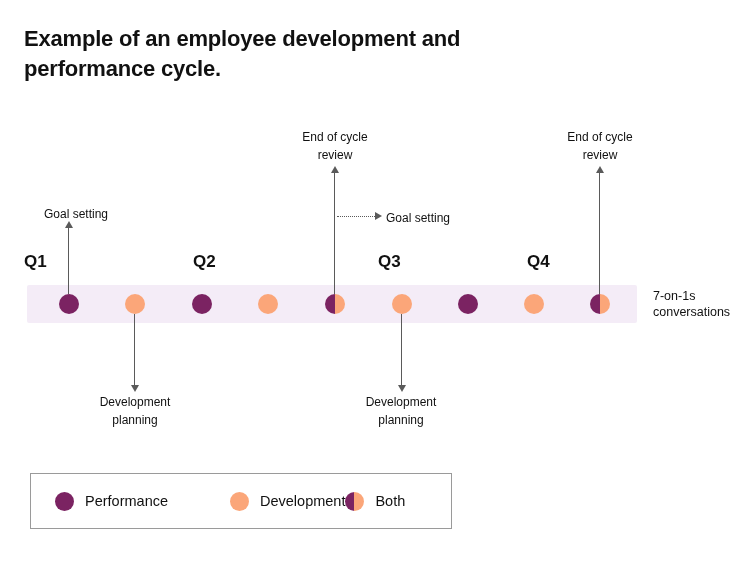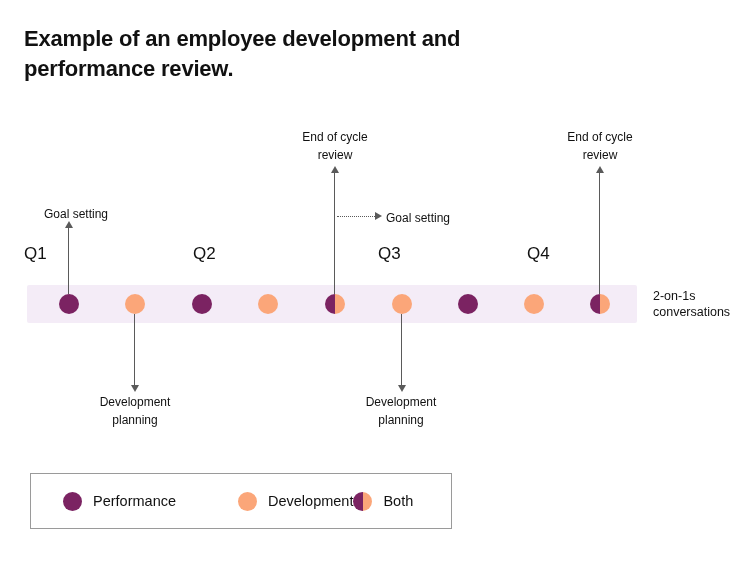--- a/index.html
+++ b/index.html
@@ -48,23 +48,23 @@
     top: 285px;
     width: 610px;
     height: 38px;
     background: #f4ecf7;
     border-radius: 2px;
   }
 
   
   .quarter-label {
     position: absolute;
-    top: 244px;
+    top: 252px;
     font-size: 17px;
-    font-weight: 400;
+    font-weight: 700;
     color: #111111;
     letter-spacing: 0px;
   }
 
   
   .tl-dot {
     position: absolute;
     width: 20px;
     height: 20px;
     border-radius: 50%;
@@ -154,21 +154,21 @@
     border: 1.4px solid #9a9a9a;
     background: #ffffff;
     display: flex;
     align-items: center;
   }
   .legend-item {
     display: flex;
     align-items: center;
     gap: 11px;
   }
-  .legend-item:nth-child(1) { margin-left: 32px; }
+  .legend-item:nth-child(1) { margin-left: 24px; }
   .legend-item:nth-child(2) { margin-left: 62px; }
   .legend-item:nth-child(3) { }
   .legend-swatch {
     width: 19px;
     height: 19px;
     border-radius: 50%;
     flex: 0 0 auto;
   }
   .legend-swatch.performance { background: #7b2362; }
   .legend-swatch.development { background: #fba679; }
@@ -178,21 +178,21 @@
   .legend-text {
     font-size: 14.5px;
     color: #111111;
     white-space: nowrap;
   }
 </style>
 </head>
 <body>
 
 <div id="page-title">Example of an employee development and
-performance review.</div>
+performance cycle.</div>
 
 <div id="chart-stage">
 
   <div id="timeline-band"></div>
 
   <div id="quarter-labels">
       <div class="quarter-label" style="left: 24px;">Q1</div>
       <div class="quarter-label" style="left: 193px;">Q2</div>
       <div class="quarter-label" style="left: 378px;">Q3</div>
       <div class="quarter-label" style="left: 527px;">Q4</div>
@@ -229,21 +229,21 @@
       <div class="leader" style="left: 600px; top: 172px; height: 122px;"></div>
       <div class="arrow-head up" style="left: 600px; top: 166px;"></div>
       <div class="annotation centered" style="left: 546px; top: 128px; width: 108px;">End of cycle
 review</div>
     </div>
 
   <div id="dotted-connector"></div>
   <div id="dotted-connector-head"></div>
   <div class="annotation left-al" id="dotted-annotation-label" style="left: 386px; top: 209px;">Goal setting</div>
 
-  <div id="row-label">2-on-1s
+  <div id="row-label">7-on-1s
 conversations</div>
 
 </div>
 
 <div id="legend">
     <div class="legend-item">
       <span class="legend-swatch performance"></span>
       <span class="legend-text">Performance</span>
     </div>
     <div class="legend-item">

